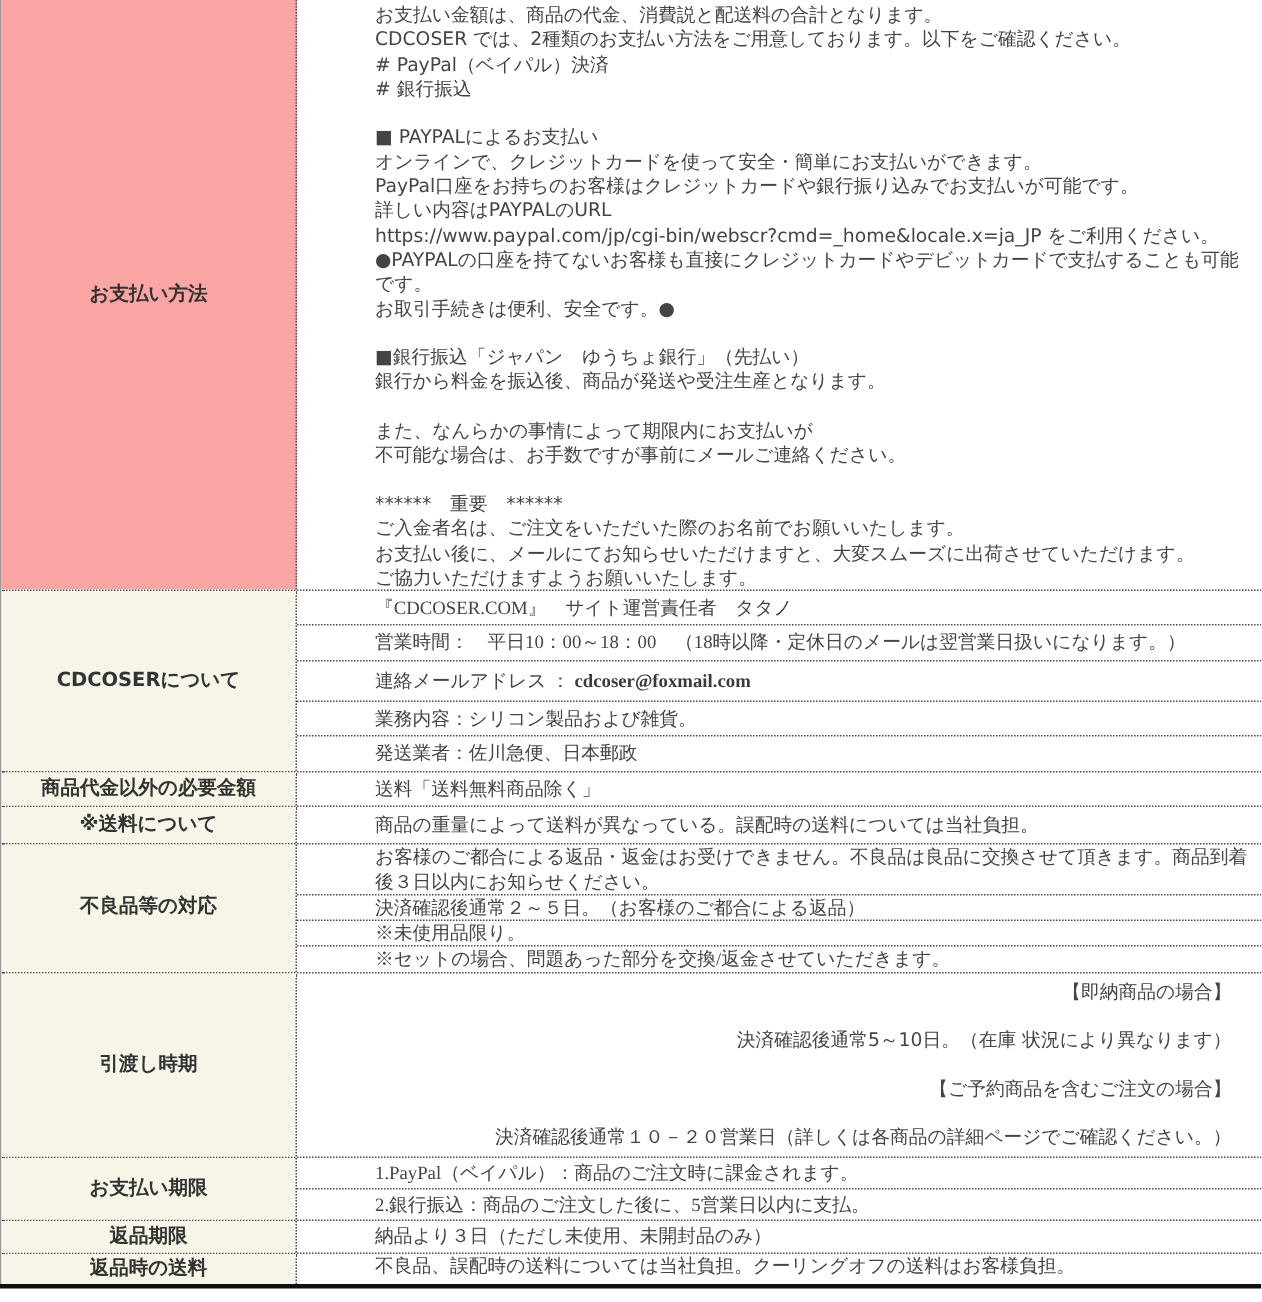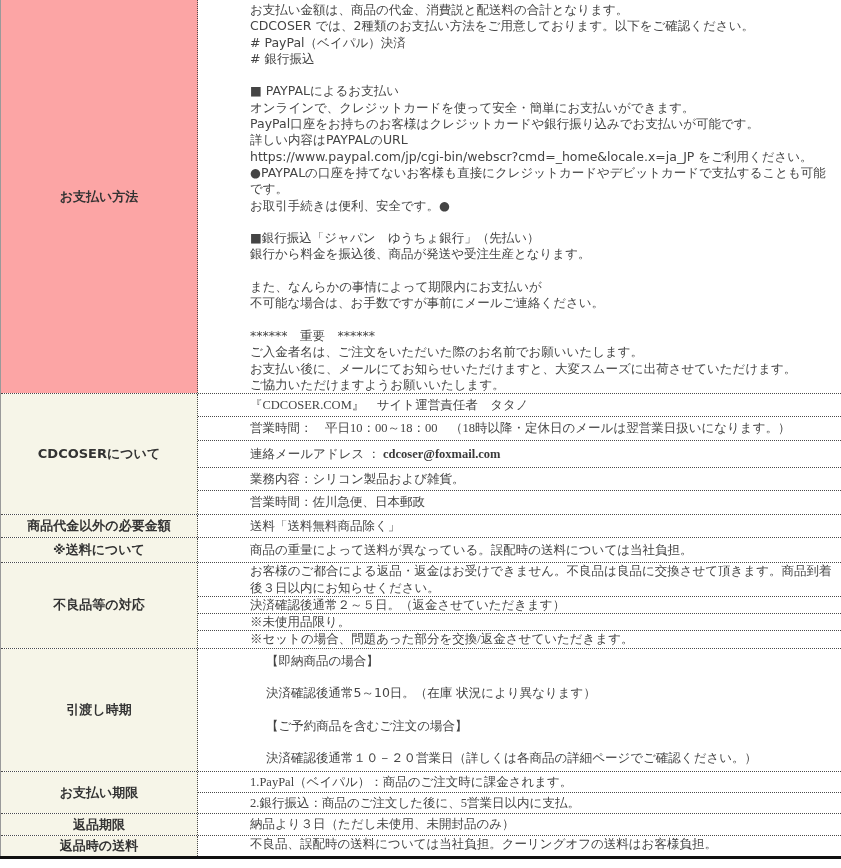--- a/index.html
+++ b/index.html
@@ -36,21 +36,21 @@
   .subcell { border-top: 1px dotted #4a4a4a; font-family: Liberation Serif, serif; }
   .subcell:first-child { border-top: none; }
   
   .row-payment-method .text { padding: 2px 4px 0 4px; }
   .row-about .subcell .text { padding: 3px 4px; }
   .row-about .subcell-email .text { padding: 5px 4px; }
   .row-extra-fees .text { padding: 3px 4px; }
   .row-shipping-note .text { padding: 4px 4px; }
   .row-defective .subcell-first .text { padding: 1px 4px; }
   .row-defective .subcell .text { padding: 0 4px; }
-  .row-delivery .text { padding: 4px 20px; }
+  .row-delivery .text { padding: 4px 20px; text-align: right; }
   .row-payment-deadline .subcell .text { padding: 2px 4px; }
   .row-return-deadline .text { padding: 2px 4px; }
   .row-return-shipping .text { padding: 1px 4px; font-family: Liberation Mono, monospace; }
   .email { font-weight: bold; color: #3a3a3a; }
   .bottom-bar { width: 841px; height: 3px; background: #101010; }
 </style>
 </head>
 <body>
 
 <div class="page">
@@ -95,21 +95,21 @@
         <div class="subcell">
           <div class="text">営業時間：　平日10：00～18：00　（18時以降・定休日のメールは翌営業日扱いになります。）</div>
         </div>
         <div class="subcell subcell-email">
           <div class="text"><span>連絡メールアドレス ： </span><span class="email">cdcoser@foxmail.com</span></div>
         </div>
         <div class="subcell">
           <div class="text">業務内容：シリコン製品および雑貨。</div>
         </div>
         <div class="subcell">
-          <div class="text">営業時間：佐川急便、日本郵政</div>
+          <div class="text">発送業者：佐川急便、日本郵政</div>
         </div>
       </div>
     </div>
 
     <div class="row row-extra-fees">
       <div class="label-cell">商品代金以外の必要金額</div>
       <div class="content-cell">
         <div class="text">送料「送料無料商品除く」</div>
       </div>
     </div>
@@ -121,21 +121,21 @@
       </div>
     </div>
 
     <div class="row row-defective">
       <div class="label-cell">不良品等の対応</div>
       <div class="content-cell">
         <div class="subcell subcell-first">
           <div class="text">お客様のご都合による返品・返金はお受けできません。不良品は良品に交換させて頂きます。商品到着後３日以内にお知らせください。</div>
         </div>
         <div class="subcell">
-          <div class="text">決済確認後通常２～５日。（返金させていただきます）</div>
+          <div class="text">決済確認後通常２～５日。（お客様のご都合による返品）</div>
         </div>
         <div class="subcell">
           <div class="text">※未使用品限り。</div>
         </div>
         <div class="subcell">
           <div class="text">※セットの場合、問題あった部分を交換/返金させていただきます。</div>
         </div>
       </div>
     </div>
 

